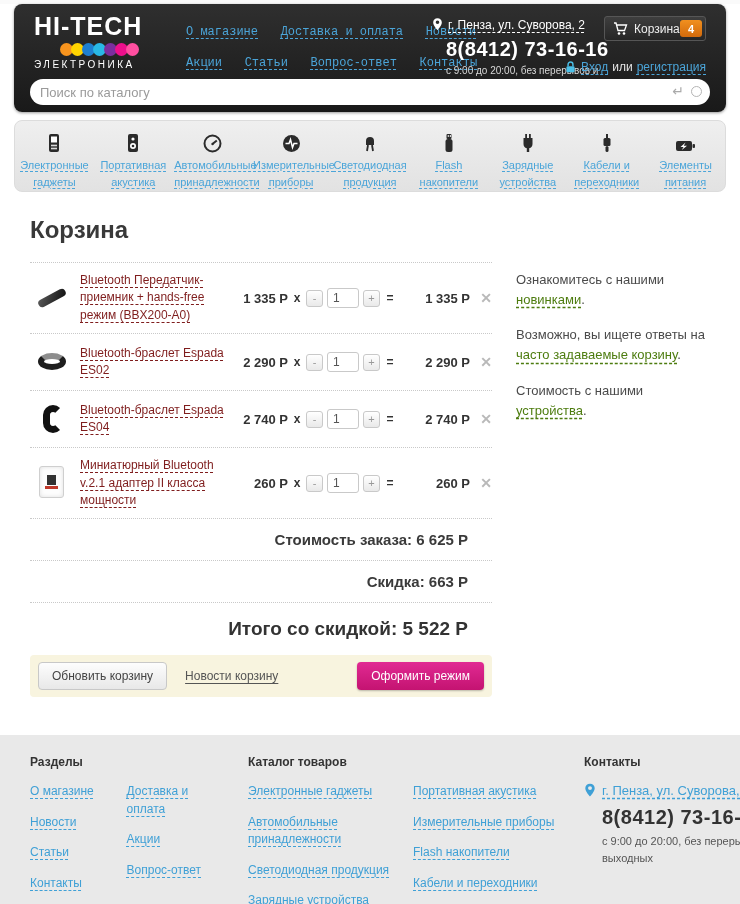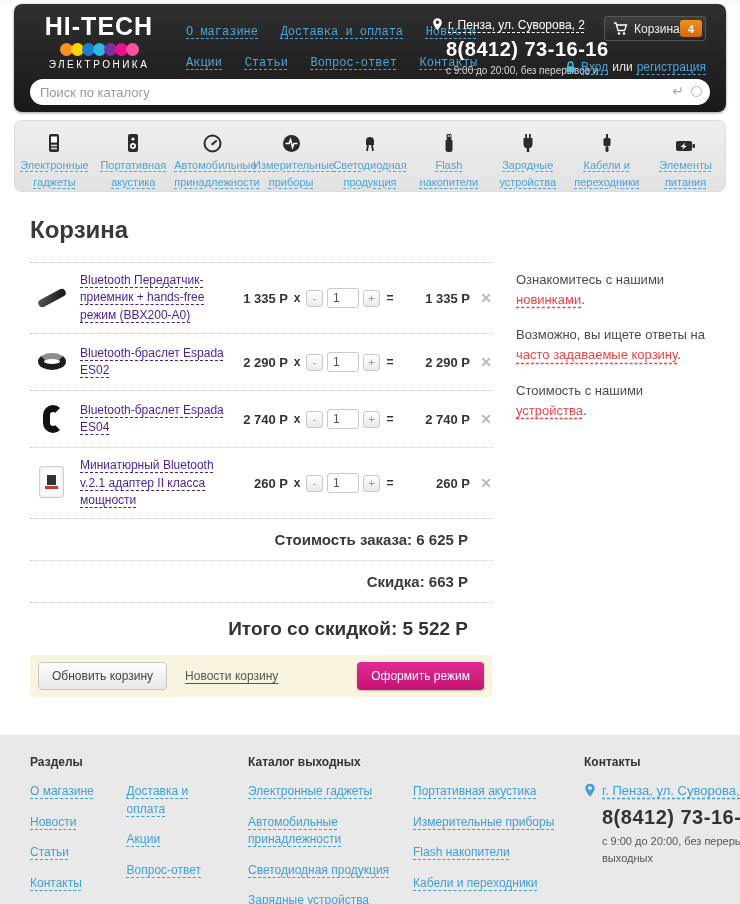--- a/index.html
+++ b/index.html
@@ -4,21 +4,21 @@
 <style>
   * { margin:0; padding:0; box-sizing:border-box; }
   html,body { background:#fafafa; }
   body { font-family:"Liberation Sans", sans-serif; width:740px; }
   .page { width:740px; background:#fff; min-height:904px; }
   a { cursor:pointer; }
 
   
   .topbar { position:relative; margin:4px 14px 0; height:108px; border-radius:8px;
             background:linear-gradient(#2f2f2f,#191919); box-shadow:0 1px 3px rgba(0,0,0,.4); }
-  .logo { position:absolute; left:20px; top:8px; width:130px; text-align:center; }
+  .logo { position:absolute; left:20px; top:8px; width:130px; }
   .logo-title { color:#fff; font-size:25px; font-weight:bold; letter-spacing:1px; }
   .logo-bar { display:flex; justify-content:center; margin:2px 0 3px; height:13px; }
   .logo-bar i { width:13px; height:13px; border-radius:50%; margin-left:-2px; }
   .logo-bar i:first-child { margin-left:0; }
   .logo-sub { color:#fff; font-size:10px; letter-spacing:2.5px; }
 
   .topnav { position:absolute; left:172px; top:18px; width:240px; }
   .nav-row { margin-bottom:13px; white-space:nowrap;font-family:Liberation Mono, monospace; }
   .nav-row a { color:#4ba5d9; font-size:12px; margin-right:13px; text-decoration:underline; text-decoration-style:dashed; text-underline-offset:3px; text-decoration-thickness:1px; }
 
@@ -54,28 +54,28 @@
   .cat .clabel { display:inline-block; margin-top:4px; color:#4ba5d9; font-size:11px; line-height:1.55;
                  text-decoration:underline dashed; text-underline-offset:2px; max-width:76px; }
 
   
   .main { padding:24px 16px 24px; margin:0 14px; }
   .h1 { font-size:24px; font-weight:bold; color:#393939; margin-bottom:18px; }
   .content { display:flex; gap:24px; }
   .cart-col { width:462px; flex:none; }
   .side-col { flex:1; font-size:13px; color:#4a4a4a; line-height:1.55; padding-top:8px; }
   .side-col p { margin-bottom:15px; }
-  .blink { color:#ef4444; text-decoration:underline dashed; text-underline-offset:3px; }
+  .blink { color:#4d7c0f; text-decoration:underline dashed; text-underline-offset:3px; }
 
   .cart-table { border-top:1px dotted #c9c9c9; }
   .crow { display:flex; align-items:center; border-bottom:1px dotted #c9c9c9; padding:9px 0; }
   .c-thumb { width:50px; flex:none; }
   .thumb-box { width:44px; height:38px; position:relative; }
   .c-name { width:148px; flex:none; font-size:12px; line-height:1.45; }
-  .c-name a { color:#4c1d95; text-decoration:underline dashed; text-underline-offset:3px; }
+  .c-name a { color:#7f1d1d; text-decoration:underline dashed; text-underline-offset:3px; }
   .c-price { width:60px; text-align:right; font-weight:bold; font-size:13px; color:#333; }
   .c-x { width:18px; text-align:center; font-size:12px; font-weight:bold; color:#333; }
   .c-qty { display:flex; align-items:center; gap:4px; }
   .qbtn { width:17px; height:17px; border:1px solid #c9c9c9; border-radius:3px;
           background:linear-gradient(#fff,#e9e9e9); color:#999; font-size:11px; line-height:14px; cursor:pointer; }
   .qinput { width:32px; height:20px; border:1px solid #c9c9c9; border-radius:3px; font-size:12px;
             padding-left:5px; color:#555; font-family:"Liberation Sans",sans-serif; }
   .c-eq { width:20px; text-align:center; font-weight:bold; font-size:12px; color:#333; }
   .c-total { width:70px; text-align:right; font-weight:bold; font-size:13px; color:#333; }
   .c-rm { width:22px; text-align:right; color:#b9b9b9; font-size:14px; font-weight:bold; cursor:pointer; }
@@ -413,21 +413,21 @@
           </div>
           <div class="flist">
             <div class="fl"><a>Доставка и оплата</a></div>
             <div class="fl"><a>Акции</a></div>
             <div class="fl"><a>Вопрос-ответ</a></div>
           </div>
         </div>
       </div>
 
       <div class="fcol2">
-        <div class="ftitle">Каталог выходных</div>
+        <div class="ftitle">Каталог товаров</div>
         <div class="sublists">
           <div class="flist">
             <div class="fl"><a>Электронные гаджеты</a></div>
             <div class="fl"><a>Автомобильные принадлежности</a></div>
             <div class="fl"><a>Светодиодная продукция</a></div>
             <div class="fl"><a>Зарядные устройства</a></div>
 
           </div>
           <div class="flist">
             <div class="fl"><a>Портативная акустика</a></div>

